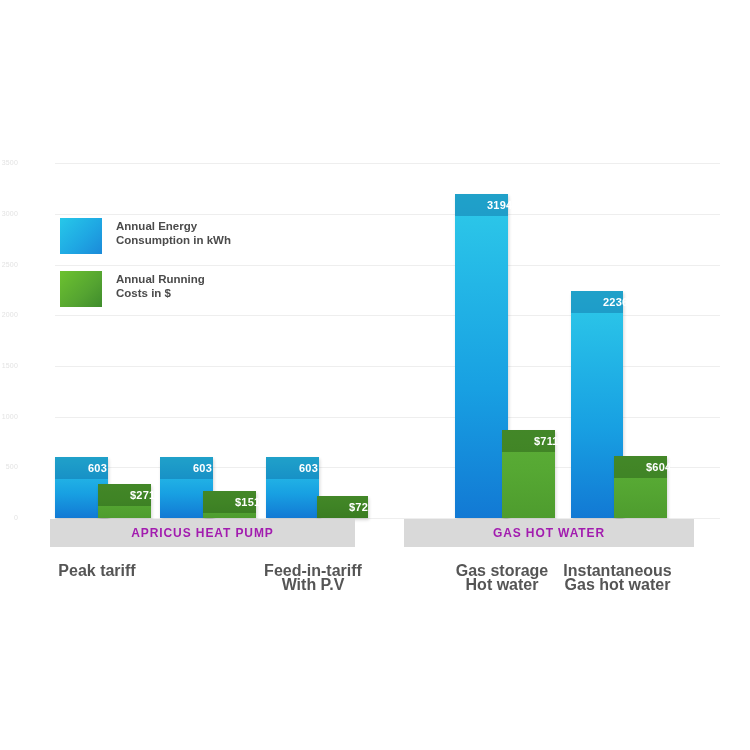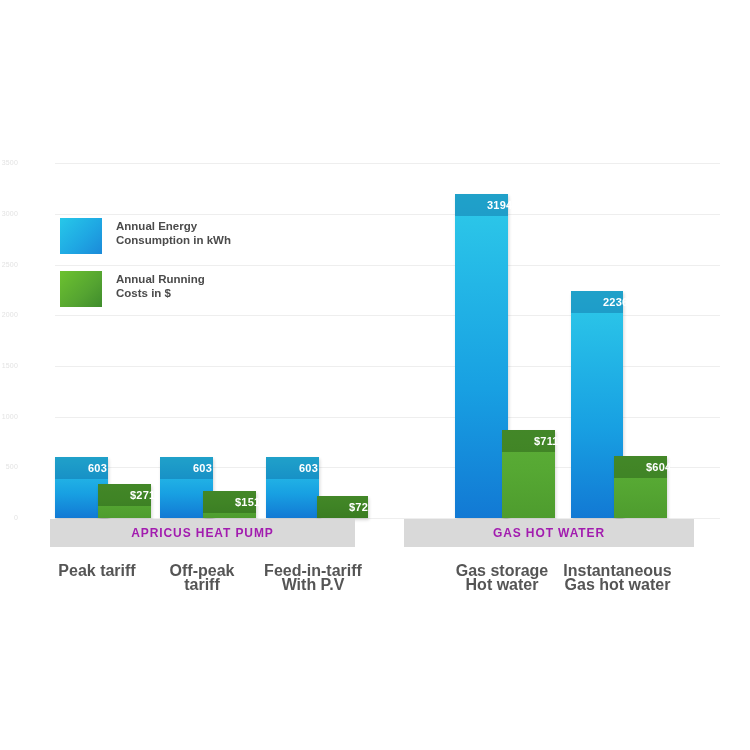--- a/index.html
+++ b/index.html
@@ -218,22 +218,20 @@
       <div class="bar-body"></div>
       <div class="bar-label">$604</div>
     </div>
 
   </div>
 
   <div class="cat-band" style="left:50px; width:305px;">APRICUS HEAT PUMP</div>
   <div class="cat-band" style="left:404px; width:290px;">GAS HOT WATER</div>
 
   <div class="xtick" style="left:47px;  width:100px;">Peak tariff</div>
-  <div class="xtick" style="left:152px; width:100px;">Off-peak
-tariff</div>
   <div class="xtick" style="left:258px; width:110px;">Feed-in-tariff
 With P.V</div>
   <div class="xtick" style="left:447px; width:110px;">Gas storage
 Hot water</div>
   <div class="xtick" style="left:560px; width:115px;">Instantaneous
 Gas hot water</div>
 
   <div class="legend">
     <div class="legend-row">
       <div class="legend-swatch blue"></div>

